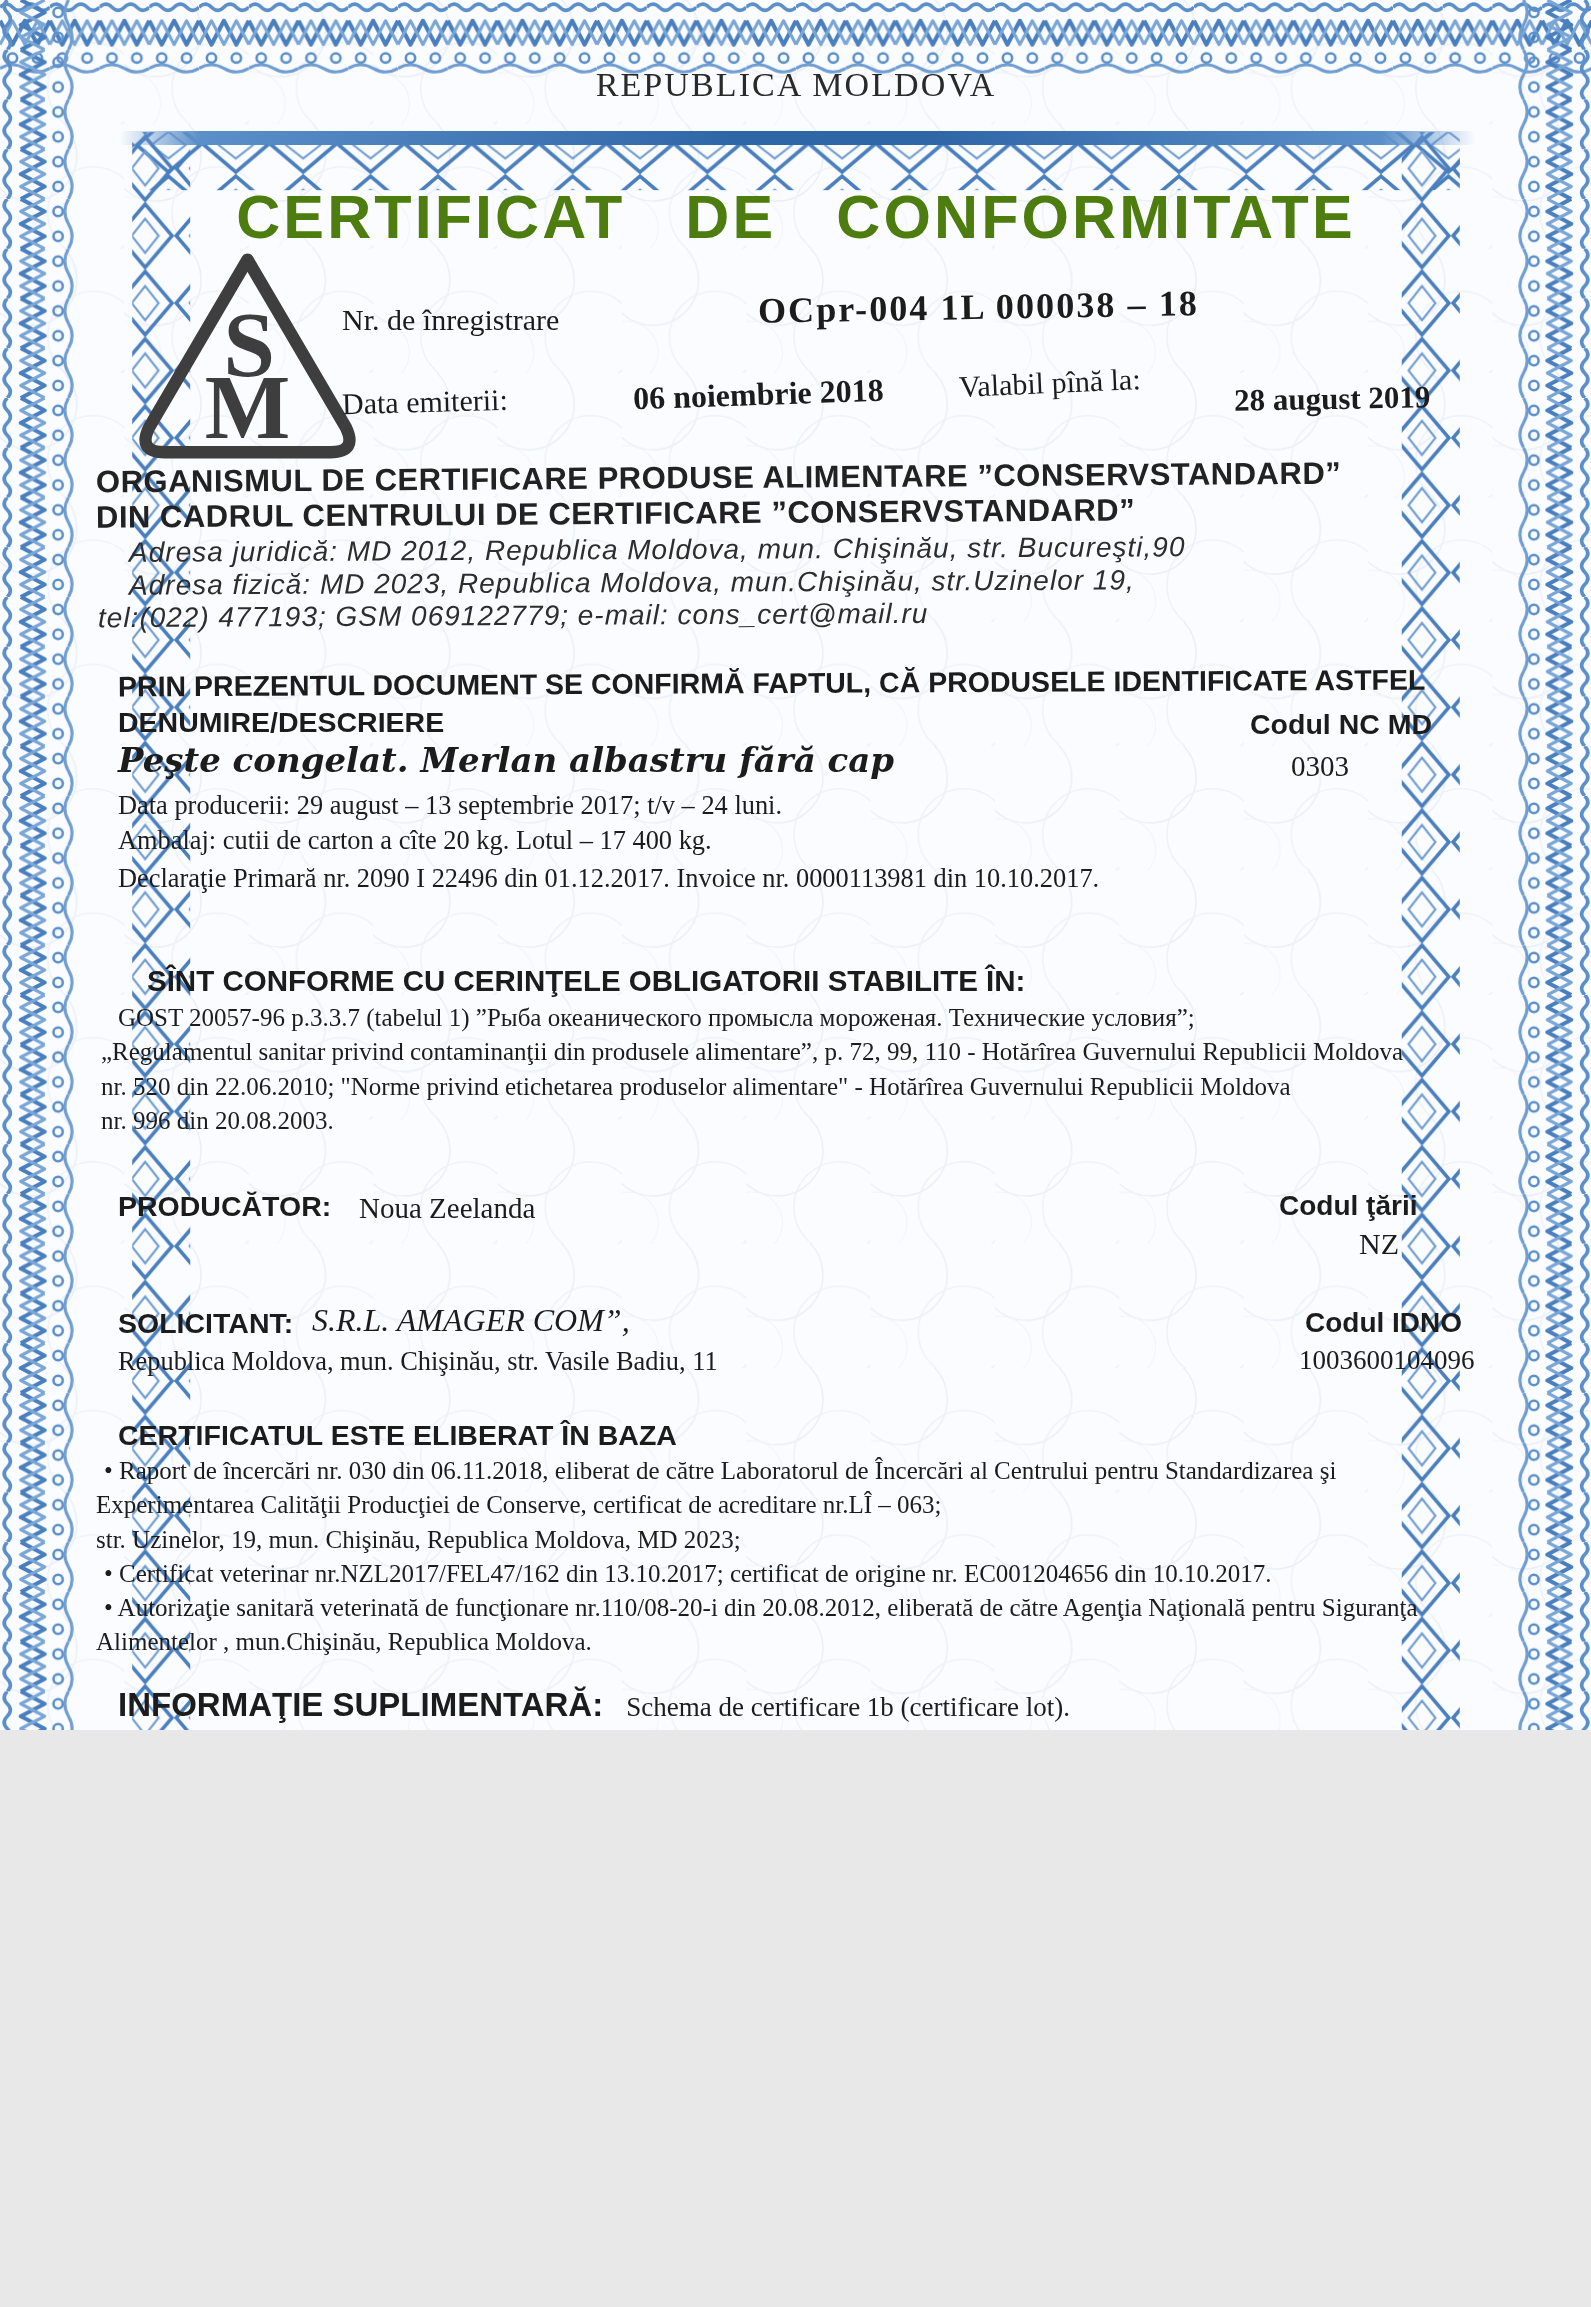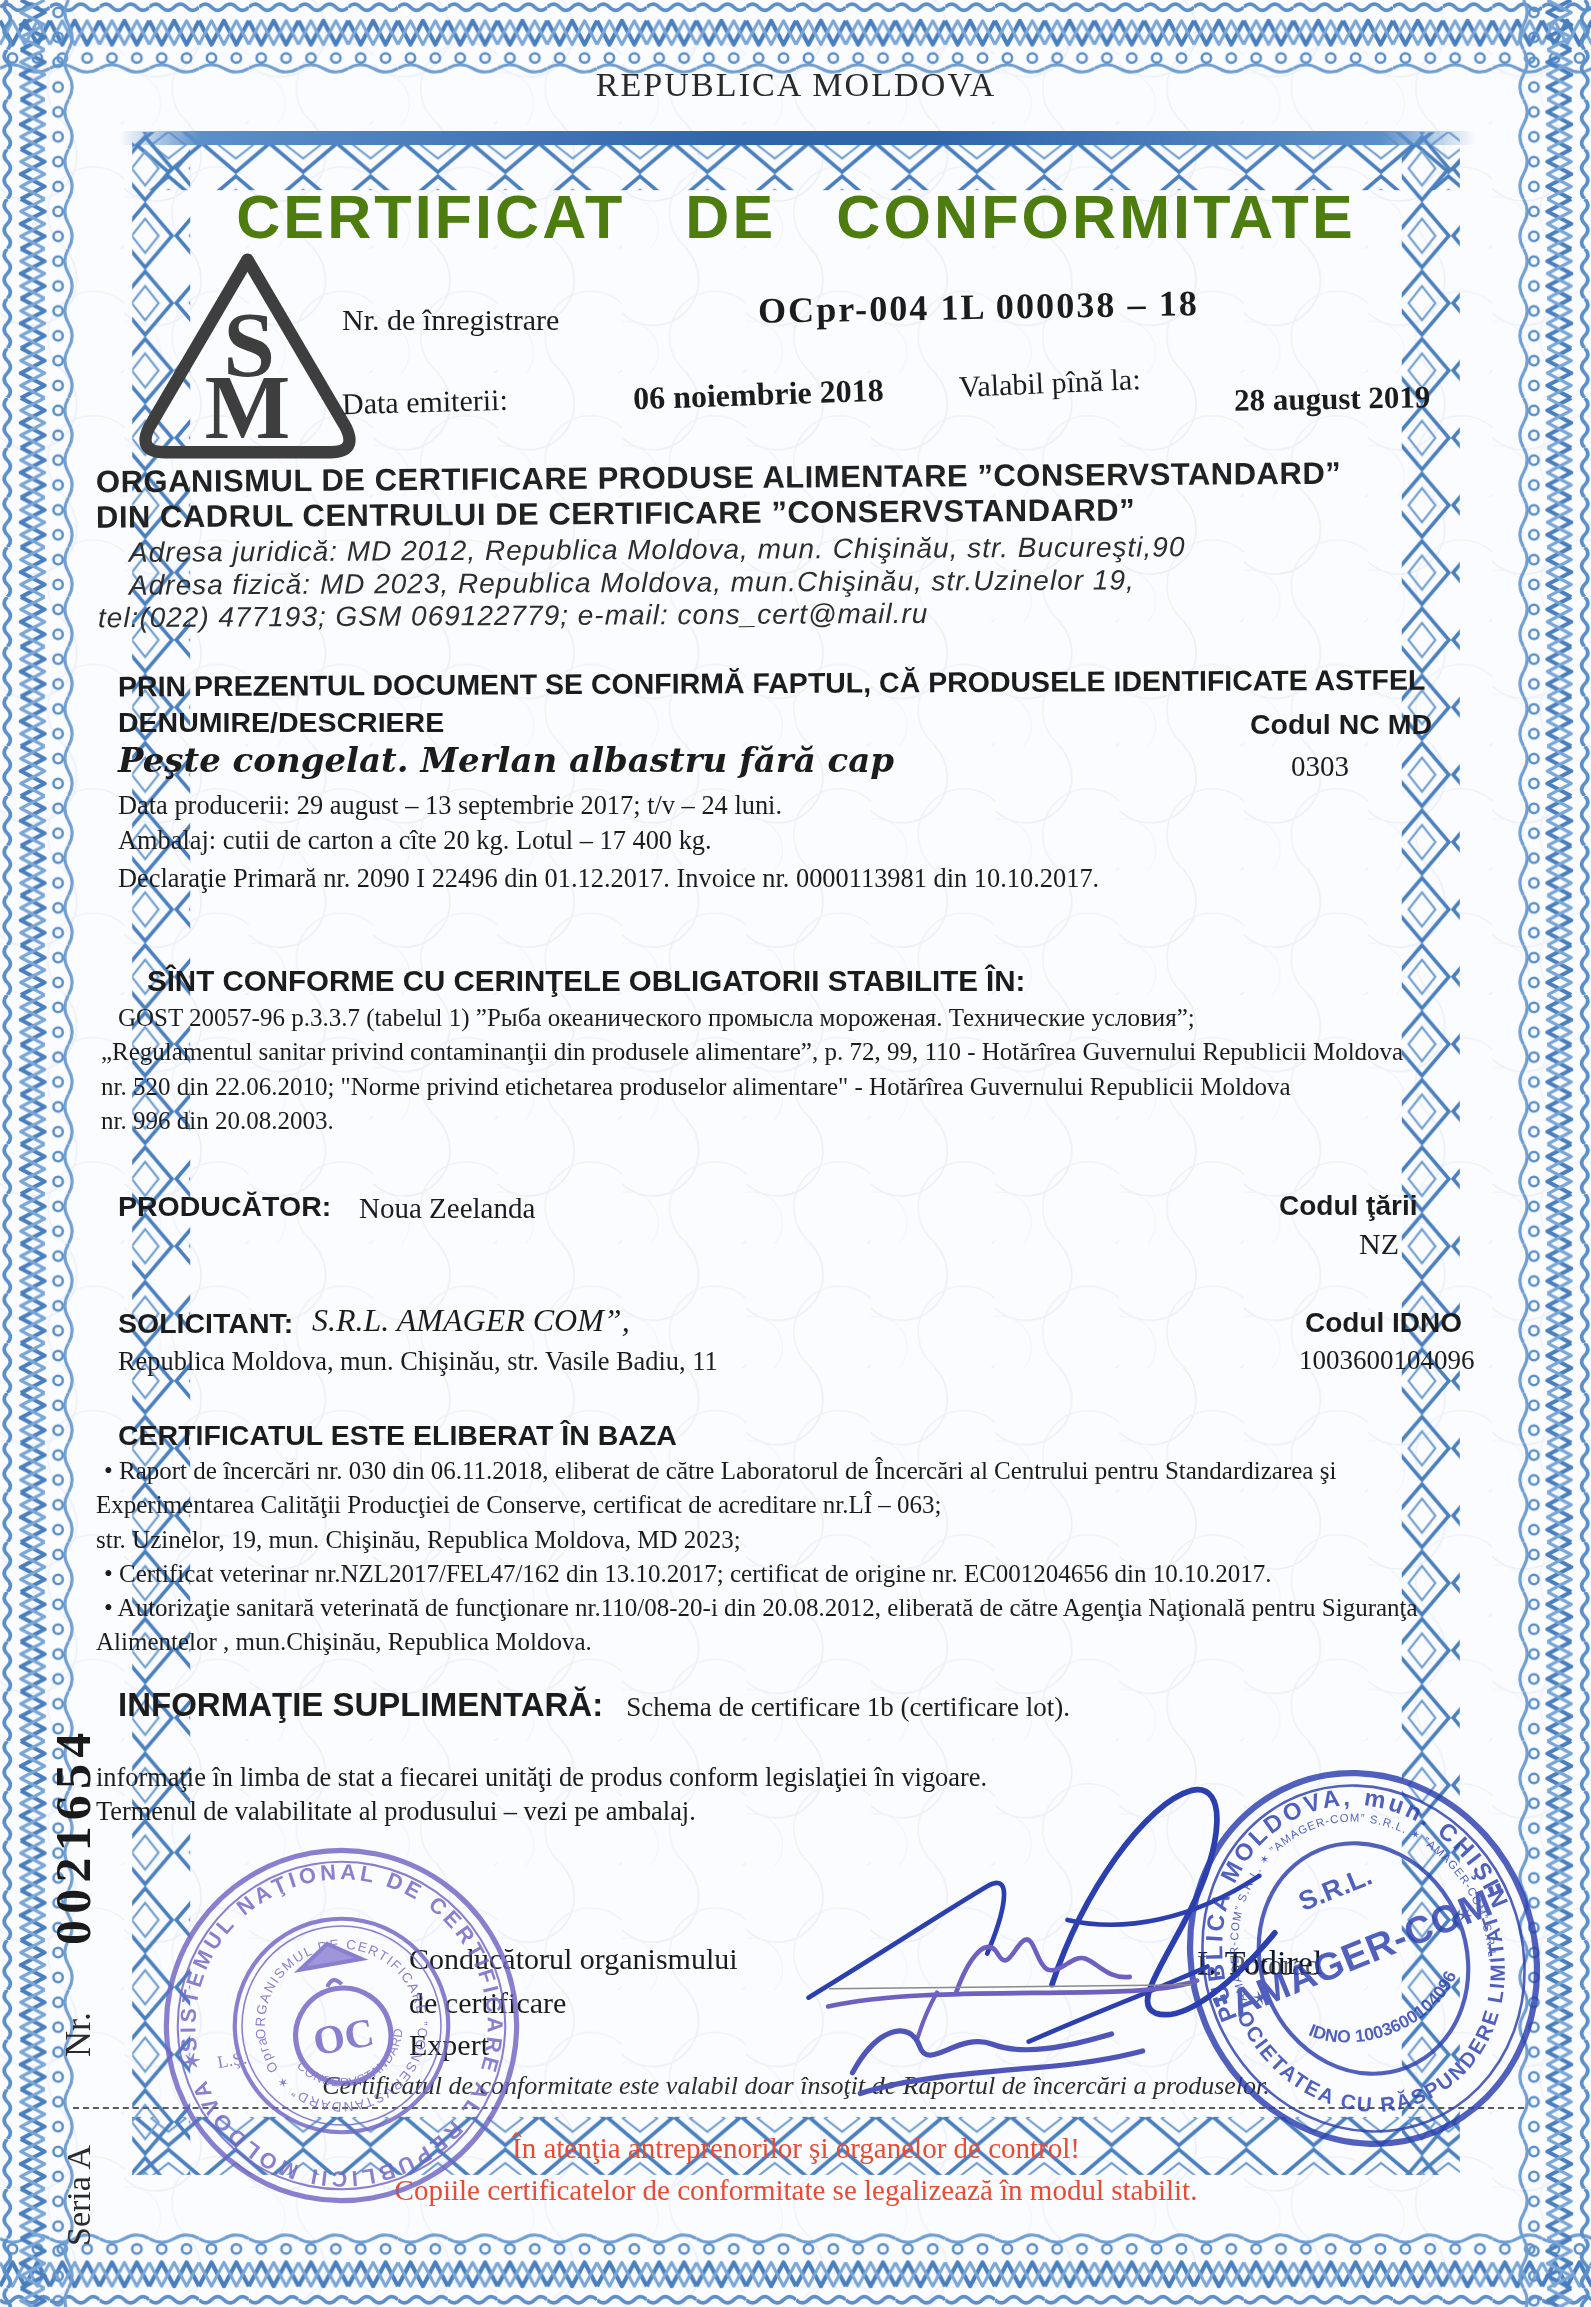--- a/index.html
+++ b/index.html
@@ -1,16 +1,16 @@
 <!DOCTYPE html>
 <html style="font-size:8.3px"><head>
 <meta charset="utf-8">
 <style>
   html,body{margin:0;padding:0;background:#e8e8e8;}
-  .page{position:relative;width:1592px;height:2307px;background:#fbfcff;overflow:hidden;
+  .page{position:relative;width:1592px;height:1730px;background:#fbfcff;overflow:hidden;
         font-family:"Liberation Serif",serif;color:#1c1c1c;}
   .abs{position:absolute;white-space:nowrap;}
   .ctr{left:0;right:0;text-align:center;}
   .sans{font-family:"Liberation Sans",sans-serif;}
   .serif{font-family:"Liberation Serif","DejaVu Serif",serif;}
   .i{font-style:italic;}
   .country{top:66px;font-size:34px;letter-spacing:2.1px;color:#2a2a2a;}
   .bluebar{top:131px;left:119px;width:1357px;height:13.5px;
            background:linear-gradient(90deg,rgba(63,116,181,0) 0%,#5b8fc9 6%,#2f66a8 45%,#2f66a8 60%,#5b8fc9 93%,rgba(63,116,181,0) 100%);
            border-radius:6.2px;}

